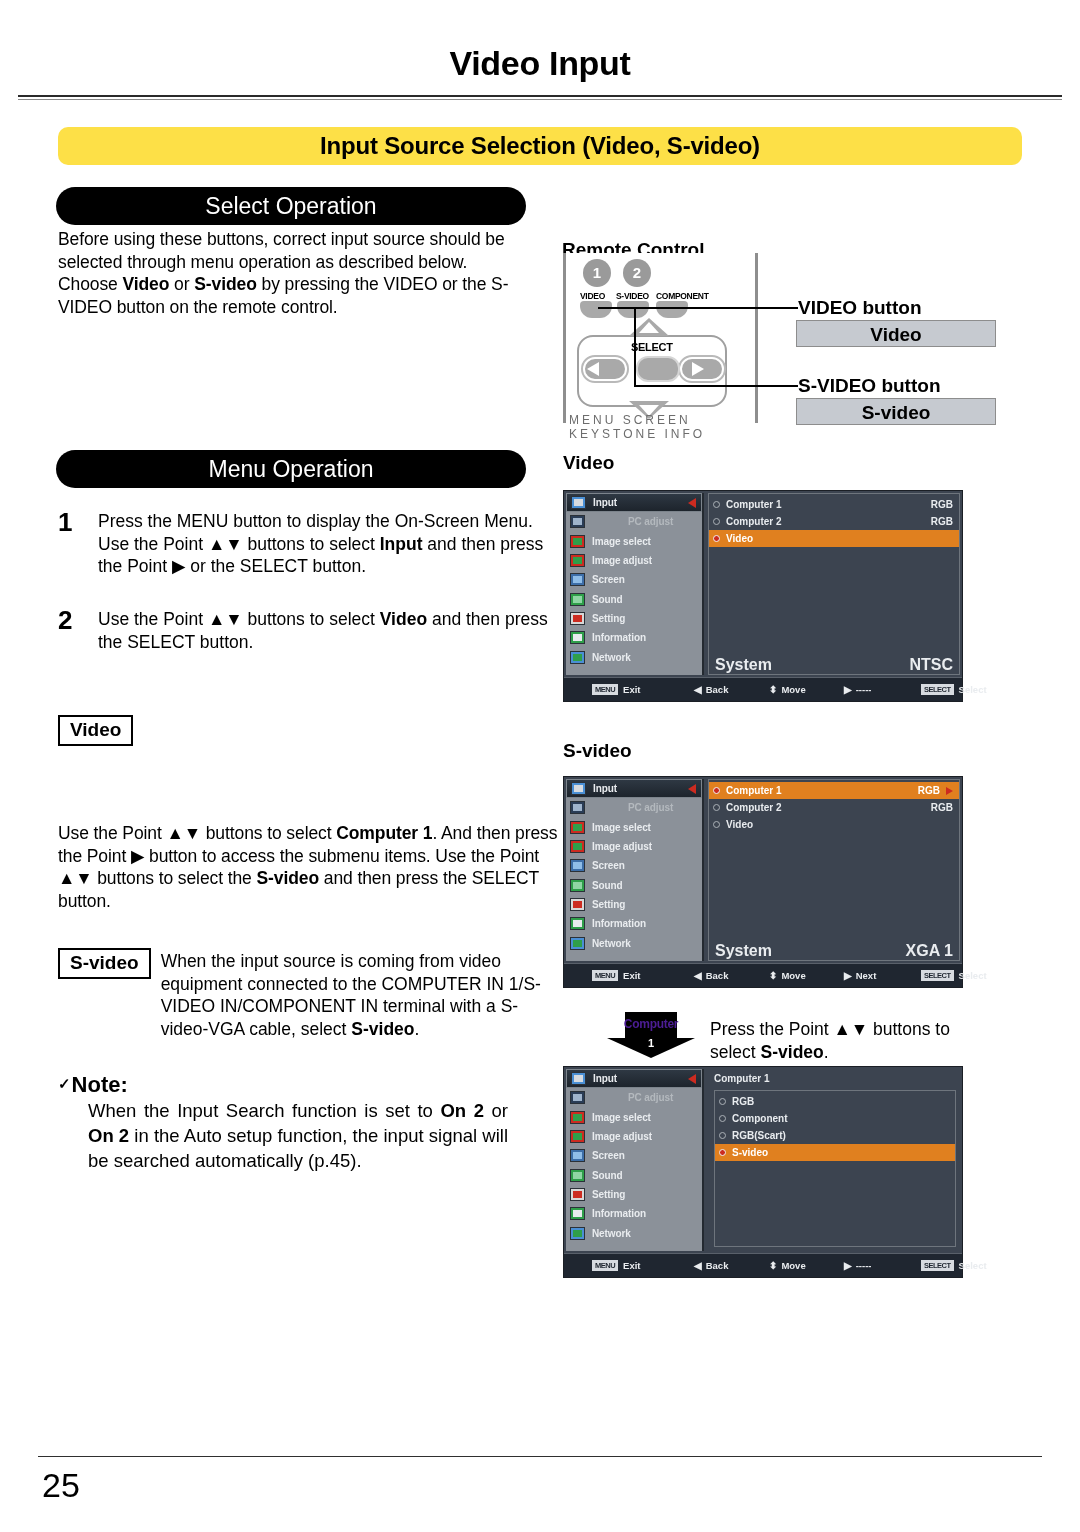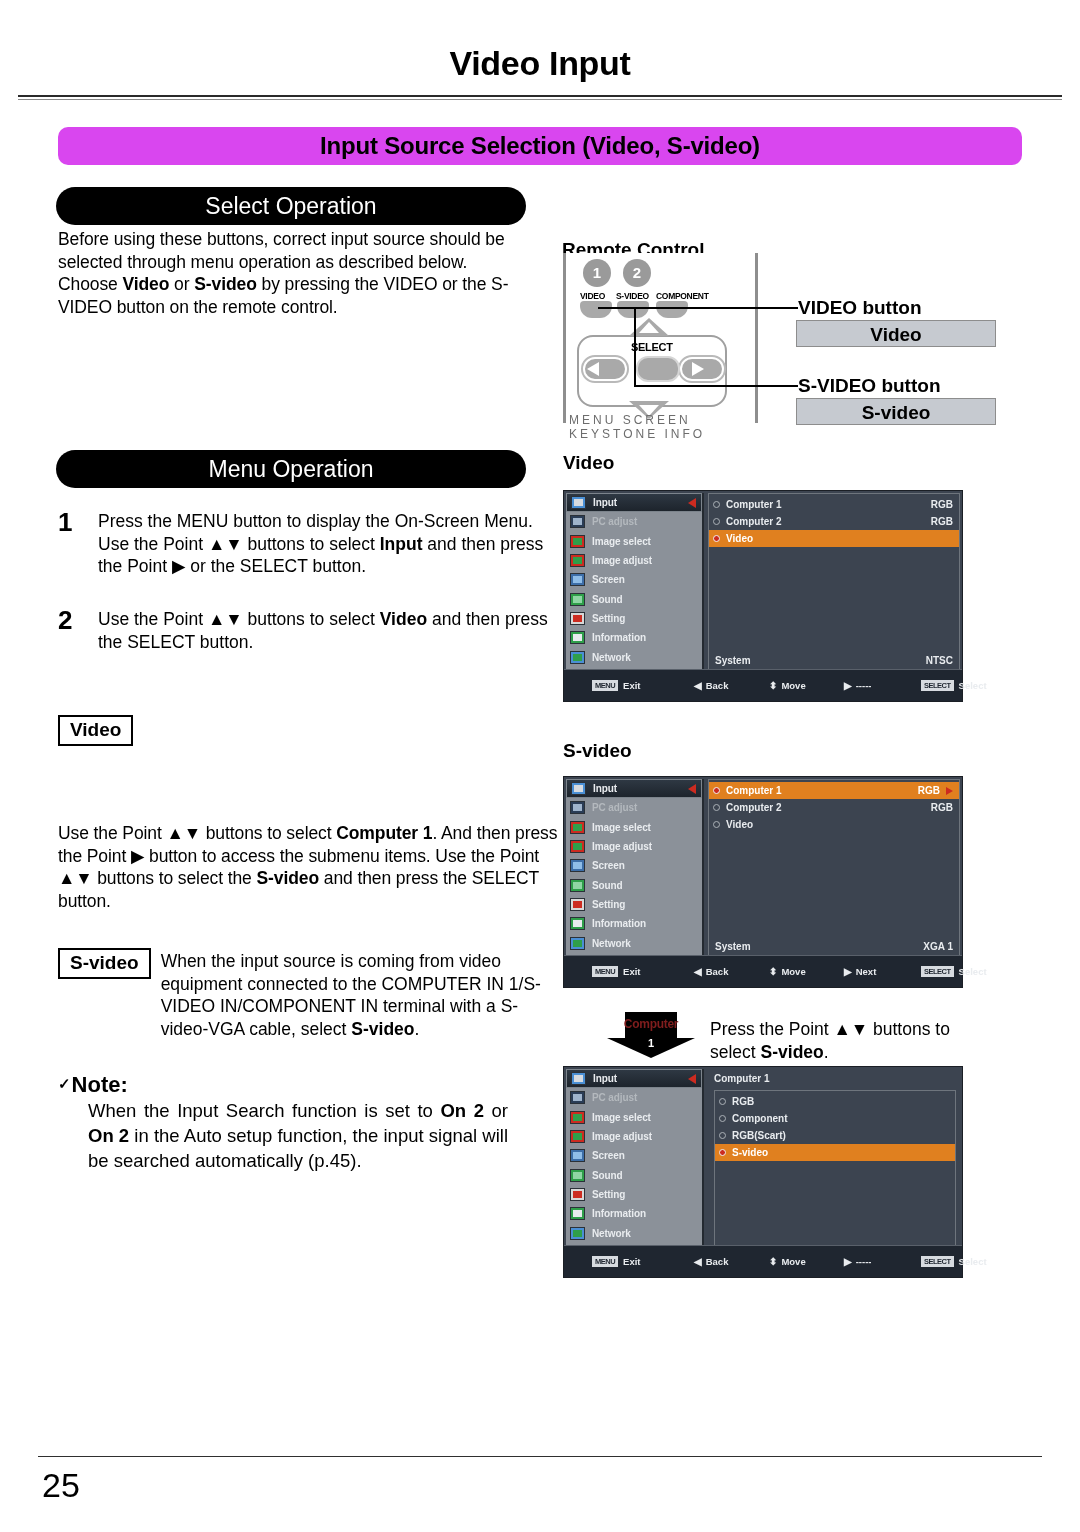--- a/index.html
+++ b/index.html
@@ -23,21 +23,21 @@
   .rule-double {
     margin: 12px 18px 0 18px;
     border-top: 2.5px solid #2a2a2a;
     border-bottom: 1.4px solid #8a8a8a;
     height: 5px;
   }
 
   
   .section-bar {
     margin: 27px 58px 0 58px;
-    background: #d946ef;
+    background: #fde047;
     border-radius: 10px;
     height: 38px;
     line-height: 38px;
     text-align: center;
     font-size: 24px;
     font-weight: bold;
     letter-spacing: -0.2px;
   }
 
   
@@ -171,21 +171,21 @@
     position: absolute; left: 2px; top: 2px;
     width: 138px; bottom: 2px;
     background: #8b9199;
     border-right: 2px solid #242a31;
   }
   .osd-item {
     height: 19.3px; display: flex; align-items: center;
     padding-left: 4px; color: #e9ecef; font-weight: bold;
     font-size: 10px; letter-spacing: -0.1px;
   }
-  .osd-item.dim { color: #b4b9be; }
+  .osd-item.dim { color: #b4b9be; gap: 36px; }
   .osd-item.active {
     background: linear-gradient(#2e3843,#1d242c);
     border: 1px solid #7c848c;
     position: relative;
   }
   .osd-ico {
     width: 15px; height: 13px; flex: none; margin-right: 7px;
     border-radius: 2px; position: relative;
   }
   .arrow-left-red {
@@ -210,34 +210,34 @@
   .radio.on { background: #cc2b20; border-color: #f0f0f0; }
   .osd-row .nm { flex: 1; }
   .osd-row .val { font-weight: bold; }
   .arrow-right-red {
     width: 0; height: 0; margin-left: 6px;
     border-top: 4px solid transparent; border-bottom: 4px solid transparent;
     border-left: 7px solid #cc2b20;
   }
   .osd-system {
     position: absolute; left: 0; right: 0; bottom: 0;
-    height: 19px; display: flex; align-items: flex-start;
-    padding: 0 6px 0 6px; font-weight: bold; font-size: 10px; color: #e9ecef;
+    height: 19px; display: flex; align-items: center;
+    padding: 0 6px 0 6px; font-weight: bold; font-size: 16px; color: #e9ecef;
   }
   .osd-system .nm { flex: 1; }
   .osd-sub-title {
     height: 19px; display:flex; align-items:center;
     padding-left: 6px; font-weight: bold; font-size: 10px; color: #e9ecef;
   }
   .osd-sub-panel {
     position: absolute; left: 6px; right: 4px; top: 21px; bottom: 4px;
     border: 1px solid #6e757d;
   }
   .osd-bar {
-    position: absolute; left: 0; right: 0; bottom: 0; height: 32px;
+    position: absolute; left: 0; right: 0; bottom: 0; height: 24px;
     background: #1f2630; border-top: 1px solid #59606a;
     display: flex; align-items: center;
     color: #e9ecef; font-weight: bold; font-size: 9.5px; padding-left: 24px;
   }
   .bar-cell { display: flex; align-items: center; }
   .keycap {
     background: #d7dbe0; color: #1f2630;
     font-size: 7.5px; font-weight: bold;
     padding: 1px 3px; margin-right: 5px;
     letter-spacing: -0.5px;
@@ -255,21 +255,21 @@
   }
   .ac-tri {
     position: absolute; left: 0; top: 26px;
     width: 0; height: 0;
     border-left: 44px solid transparent;
     border-right: 44px solid transparent;
     border-top: 20px solid #000;
   }
   .ac-t1 {
     position: absolute; left: 0; top: 5px; width: 88px;
-    text-align: center; color: #7f1d1d; font-size: 12px; font-weight: bold;
+    text-align: center; color: #4c1d95; font-size: 12px; font-weight: bold;
     letter-spacing: -0.3px; z-index: 2;
   }
   .ac-t2 {
     position: absolute; left: 0; top: 25px; width: 88px;
     text-align: center; color: #fff; font-size: 11px; font-weight: bold;
     z-index: 2;
   }
 
   
   .footer-rule {

